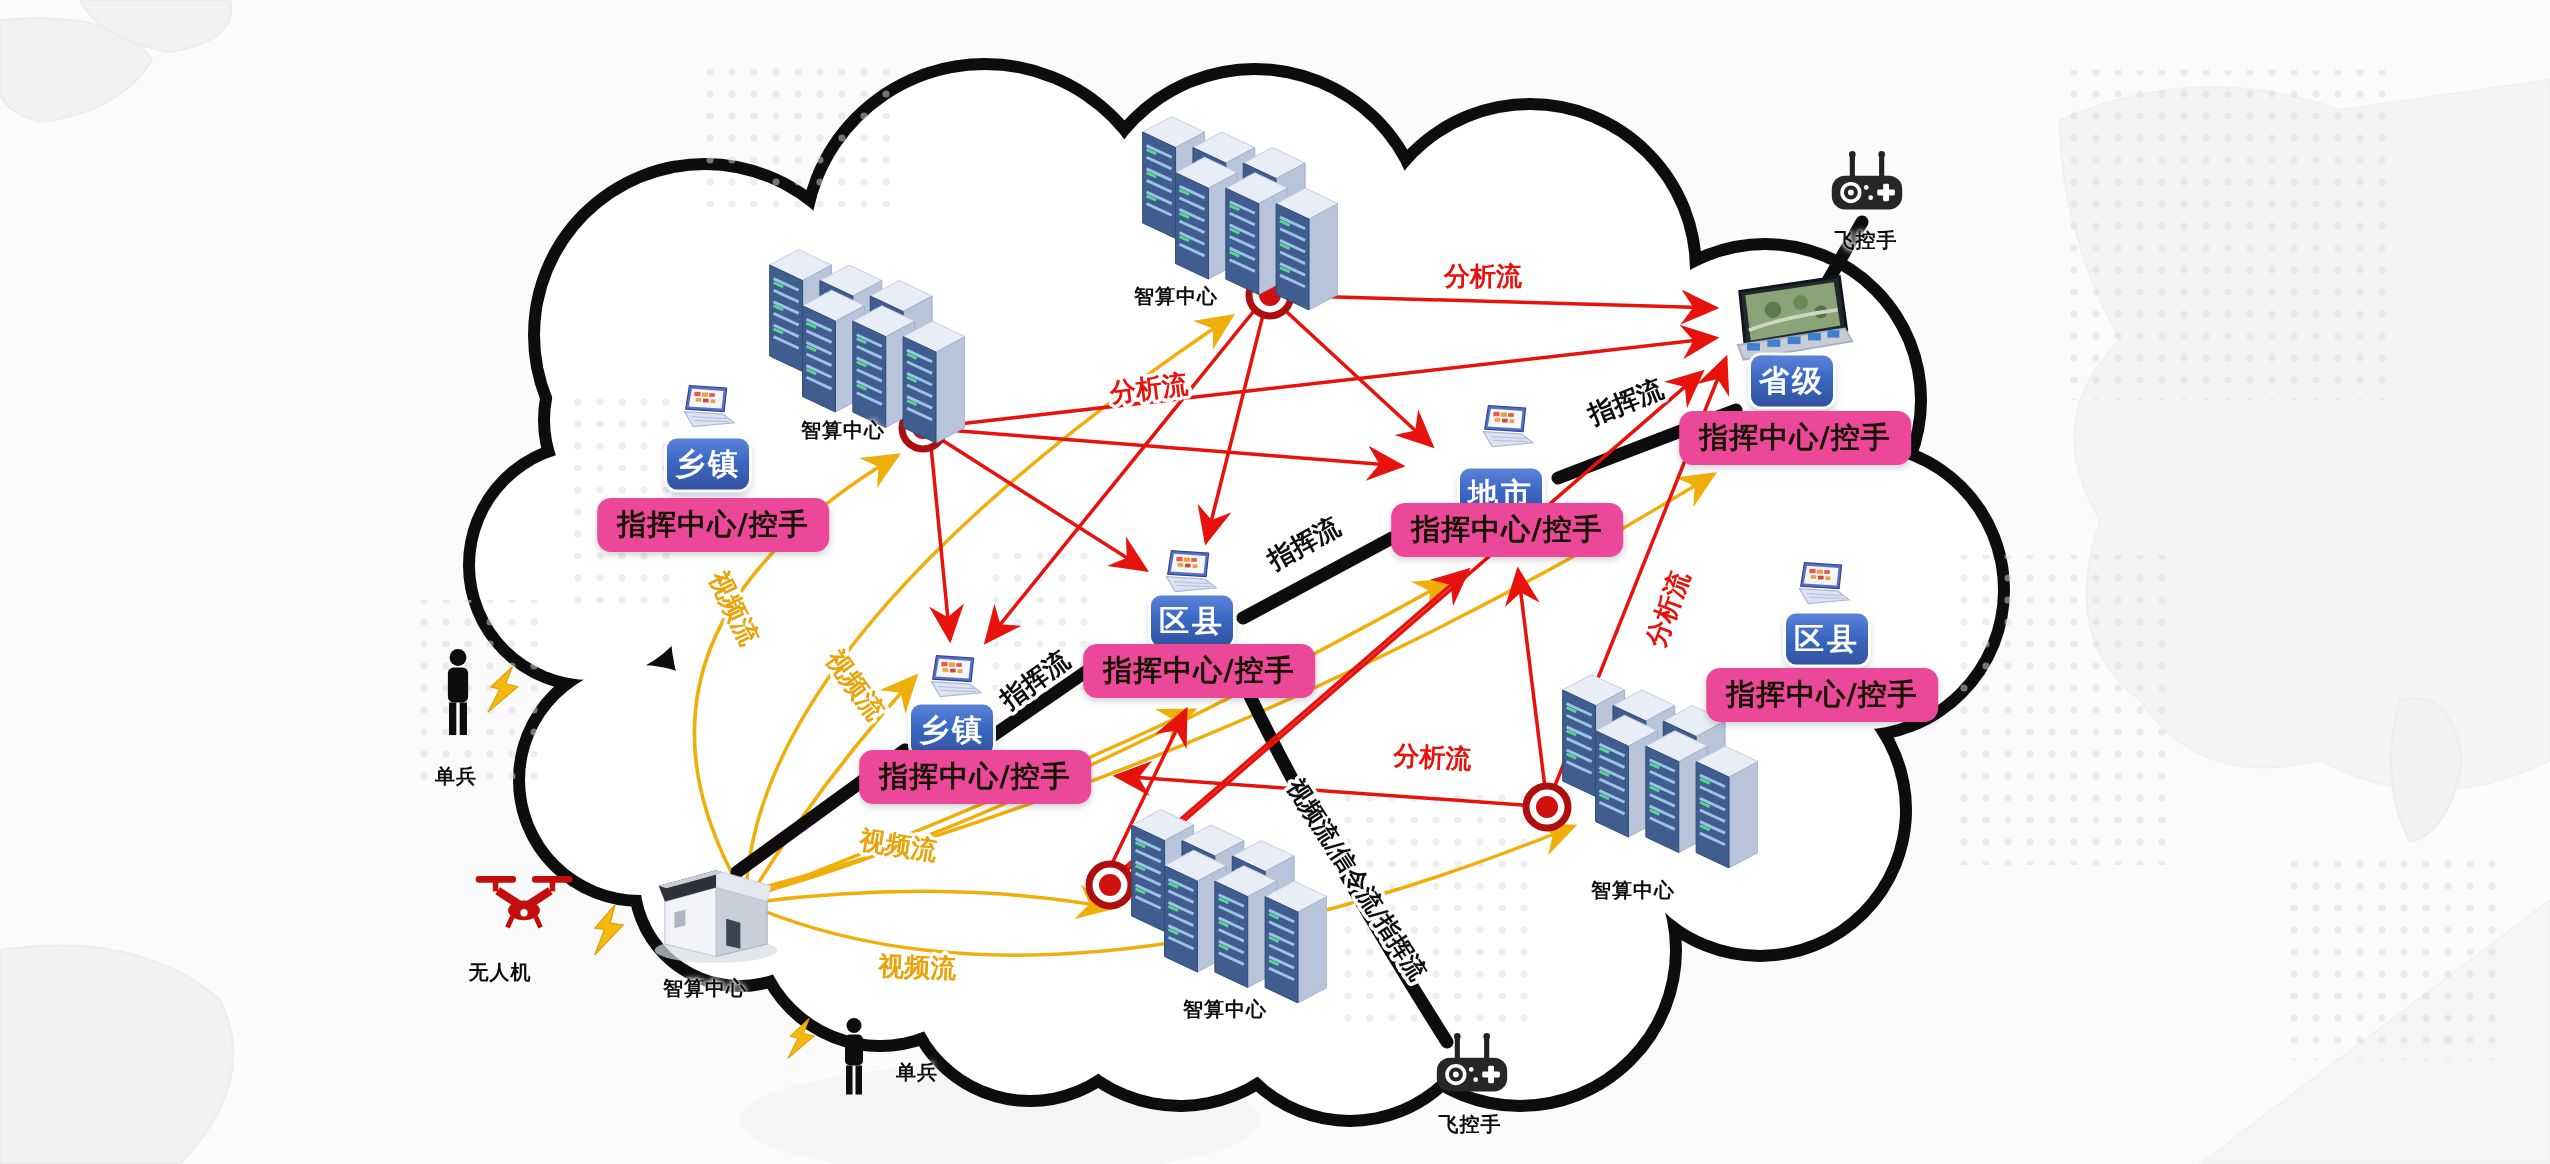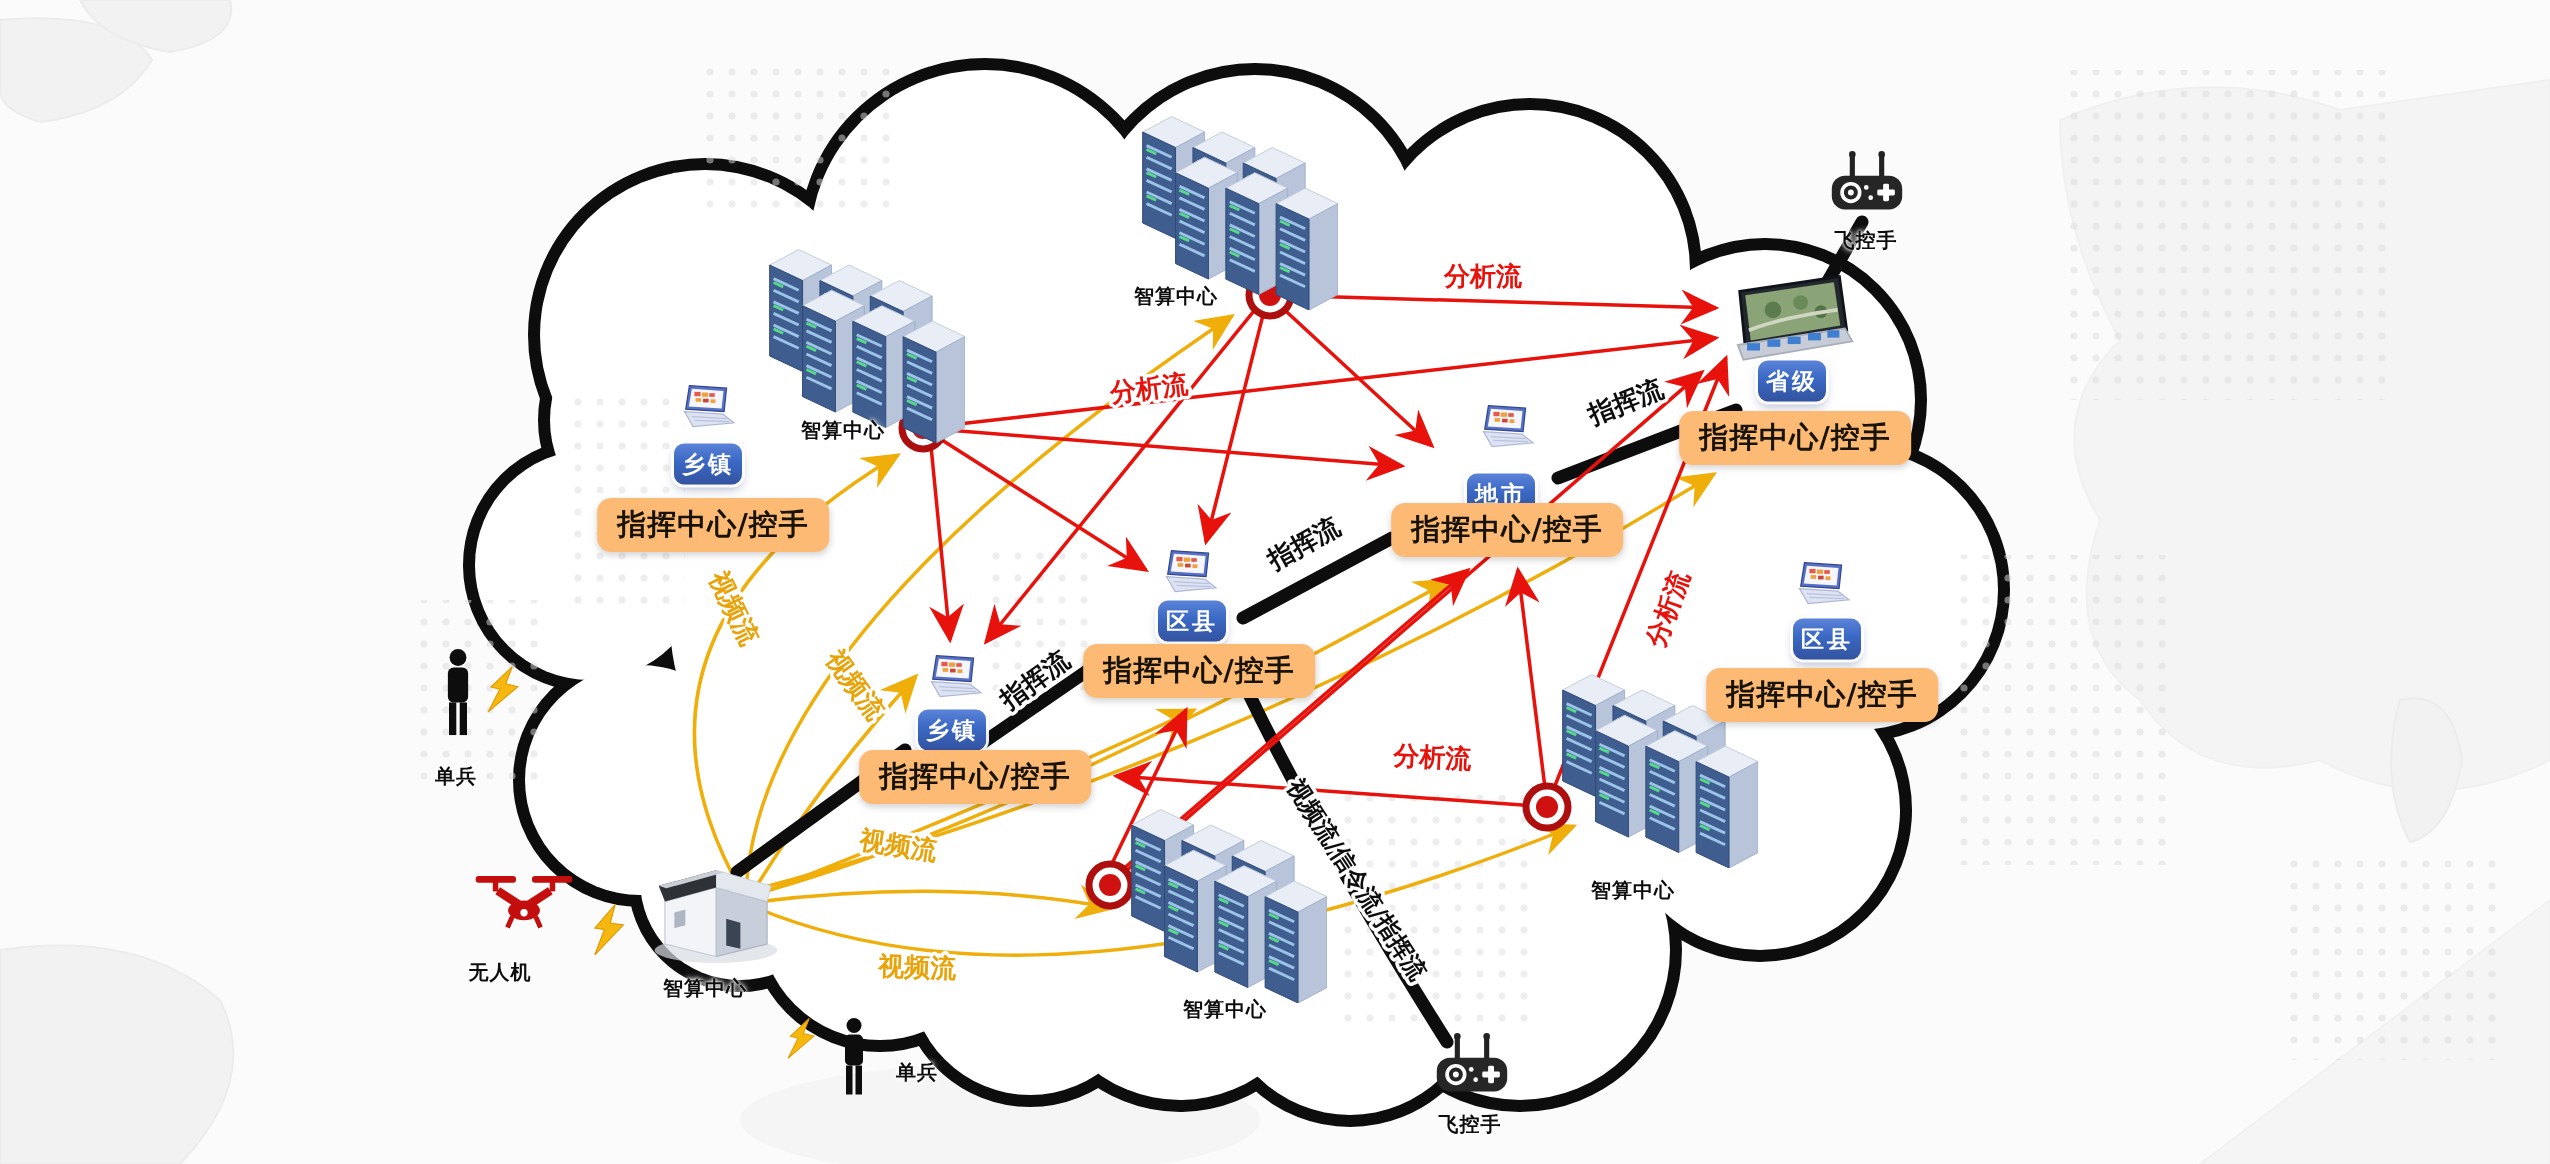--- a/index.html
+++ b/index.html
@@ -5,25 +5,25 @@
   html,body{margin:0;padding:0;background:#fbfbfb;}
   .stage{position:relative;width:2550px;height:1164px;overflow:hidden;background:#fbfbfb;
          font-family:"DejaVu Sans","Liberation Sans",sans-serif;}
   .stage svg.net{position:absolute;left:0;top:0;}
   .icon{position:absolute;}
   .node-label{position:absolute;transform:translate(-50%,-50%);font-weight:800;font-size:20px;color:#0d0d0d;
               white-space:nowrap;letter-spacing:1px;
               text-shadow:0 0 4px #fff,0 0 7px #fff,0 0 2px #fff;}
   .badge{position:absolute;transform:translate(-50%,-50%);white-space:nowrap;
          background:linear-gradient(180deg,#5b83d8 0%,#3a68c4 45%,#33539f 100%);
-         color:#fff;font-weight:800;font-size:23px;letter-spacing:3px;
+         color:#fff;font-weight:800;font-size:30px;letter-spacing:3px;
          padding:5px 8px;border-radius:10px;
          box-shadow:0 0 0 3px rgba(255,255,255,.92),0 5px 10px rgba(40,60,120,.35);}
   .cmd{position:absolute;transform:translate(-50%,-50%);white-space:nowrap;
-       background:#fdba74;color:#181305;font-weight:800;font-size:29px;letter-spacing:1px;
+       background:#ec4899;color:#181305;font-weight:800;font-size:29px;letter-spacing:1px;
        padding:7px 20px;border-radius:14px;box-shadow:0 3px 7px rgba(0,0,0,.18);}
   .ft{font-weight:800;font-size:26px;paint-order:stroke;stroke:#ffffff;stroke-width:7px;
       stroke-linejoin:round;text-anchor:middle;}
   .ft-red{fill:#e8120c;} .ft-black{fill:#0d0d0d;} .ft-gold{fill:#e9a30a;}
   .ft-sm{font-size:24px;}
 </style>
 </head>
 <body>
 
 <div class="stage">

